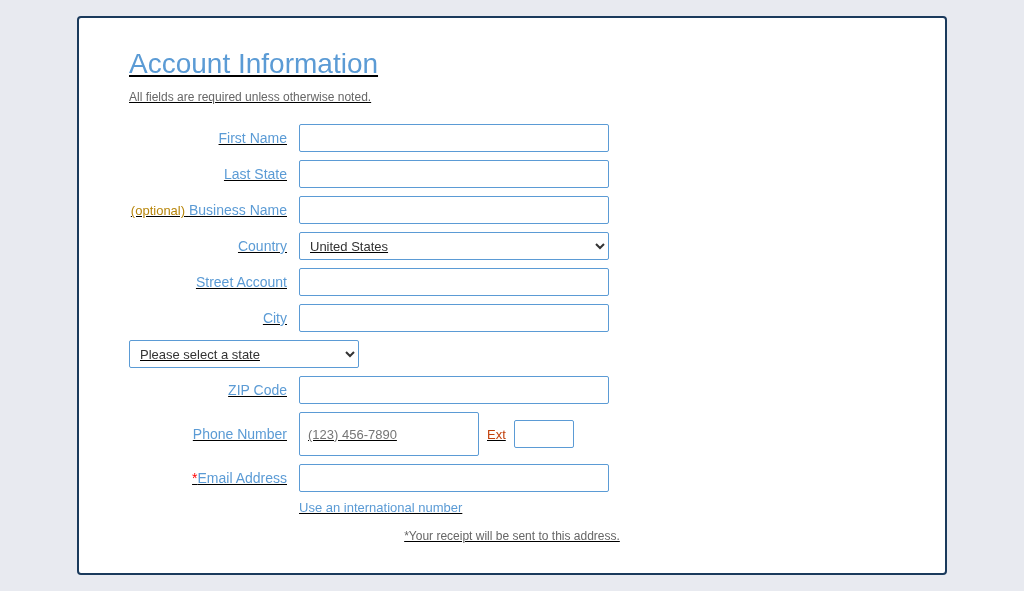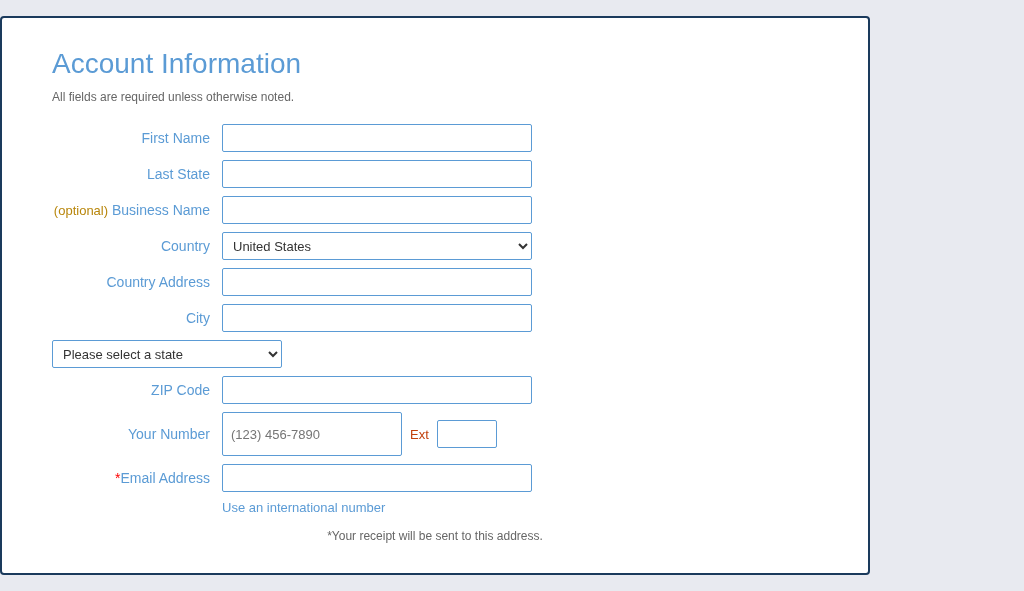--- a/index.html
+++ b/index.html
@@ -14,23 +14,24 @@
       justify-content: center;
       align-items: center;
       min-height: 100vh;
       font-family: Arial, sans-serif;
     }
 
     .page-container {
       width: 1024px;
       height: 591px;
       display: flex;
-      justify-content: flex-start;
+      justify-content: center;
       align-items: center;
       background: #e8eaf0;
+      text-decoration: underline;
     }
 
     .card {
       background: #ffffff;
       border: 2px solid #1a3a5c;
       border-radius: 4px;
       padding: 30px 50px 30px 50px;
       width: 870px;
       min-height: 550px;
     }
@@ -177,21 +178,21 @@
     <div class="form-row">
       <label class="form-label">Country</label>
       <select class="form-select country-select">
         <option>United States</option>
         <option>Canada</option>
         <option>Other</option>
       </select>
     </div>
 
     <div class="form-row">
-      <label class="form-label">Country Address</label>
+      <label class="form-label">Street Account</label>
       <input class="form-input" type="text" style="">
     </div>
 
     <div class="form-row">
       <label class="form-label">City</label>
       <input class="form-input" type="text" style="">
     </div>
 
     <div class="form-row">
       <select class="form-select state-select">
@@ -206,21 +207,21 @@
         <option>Texas</option>
       </select>
     </div>
 
     <div class="form-row">
       <label class="form-label">ZIP Code</label>
       <input class="form-input" type="text" style="">
     </div>
 
     <div class="form-row">
-      <label class="form-label">Your Number</label>
+      <label class="form-label">Phone Number</label>
       <div class="phone-row">
         <input class="phone-input" type="text" placeholder="(123) 456-7890" style="">
         <span class="ext-label">Ext</span>
         <input class="ext-input" type="text" style="">
       </div>
     </div>
 
     <div class="form-row">
       <label class="form-label">
         <span class="email-asterisk">*</span><span>Email Address</span>

